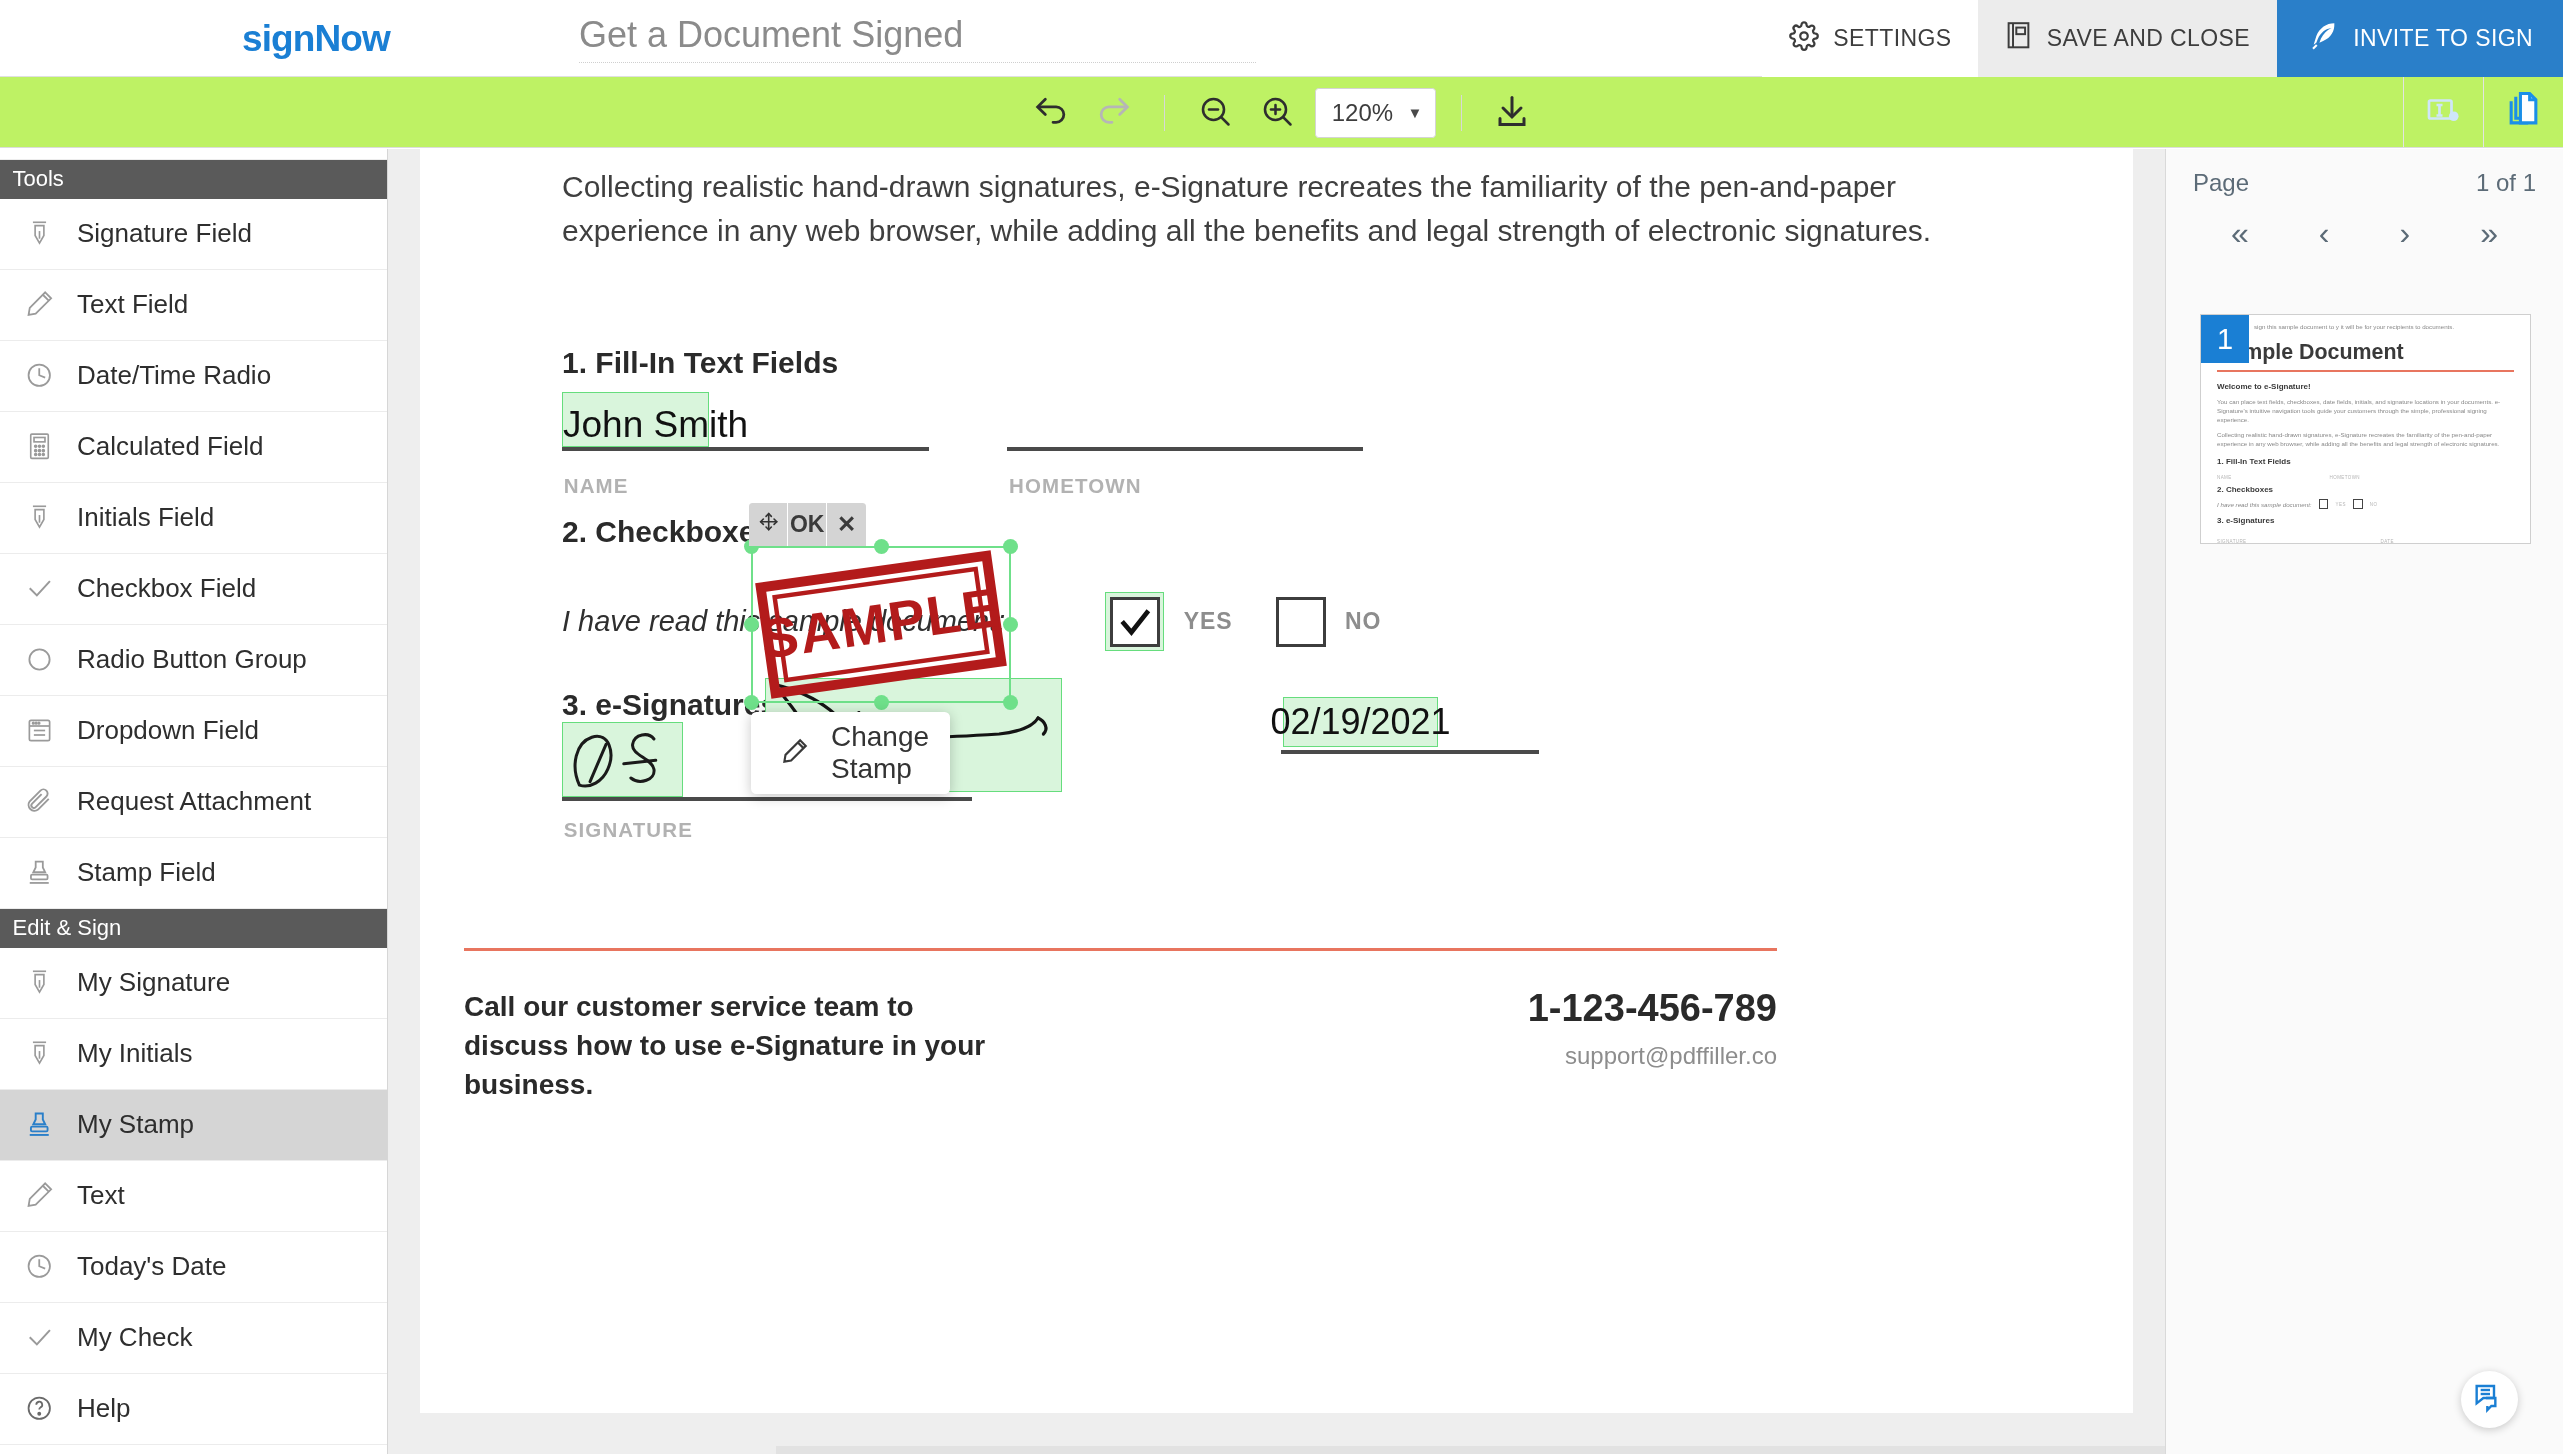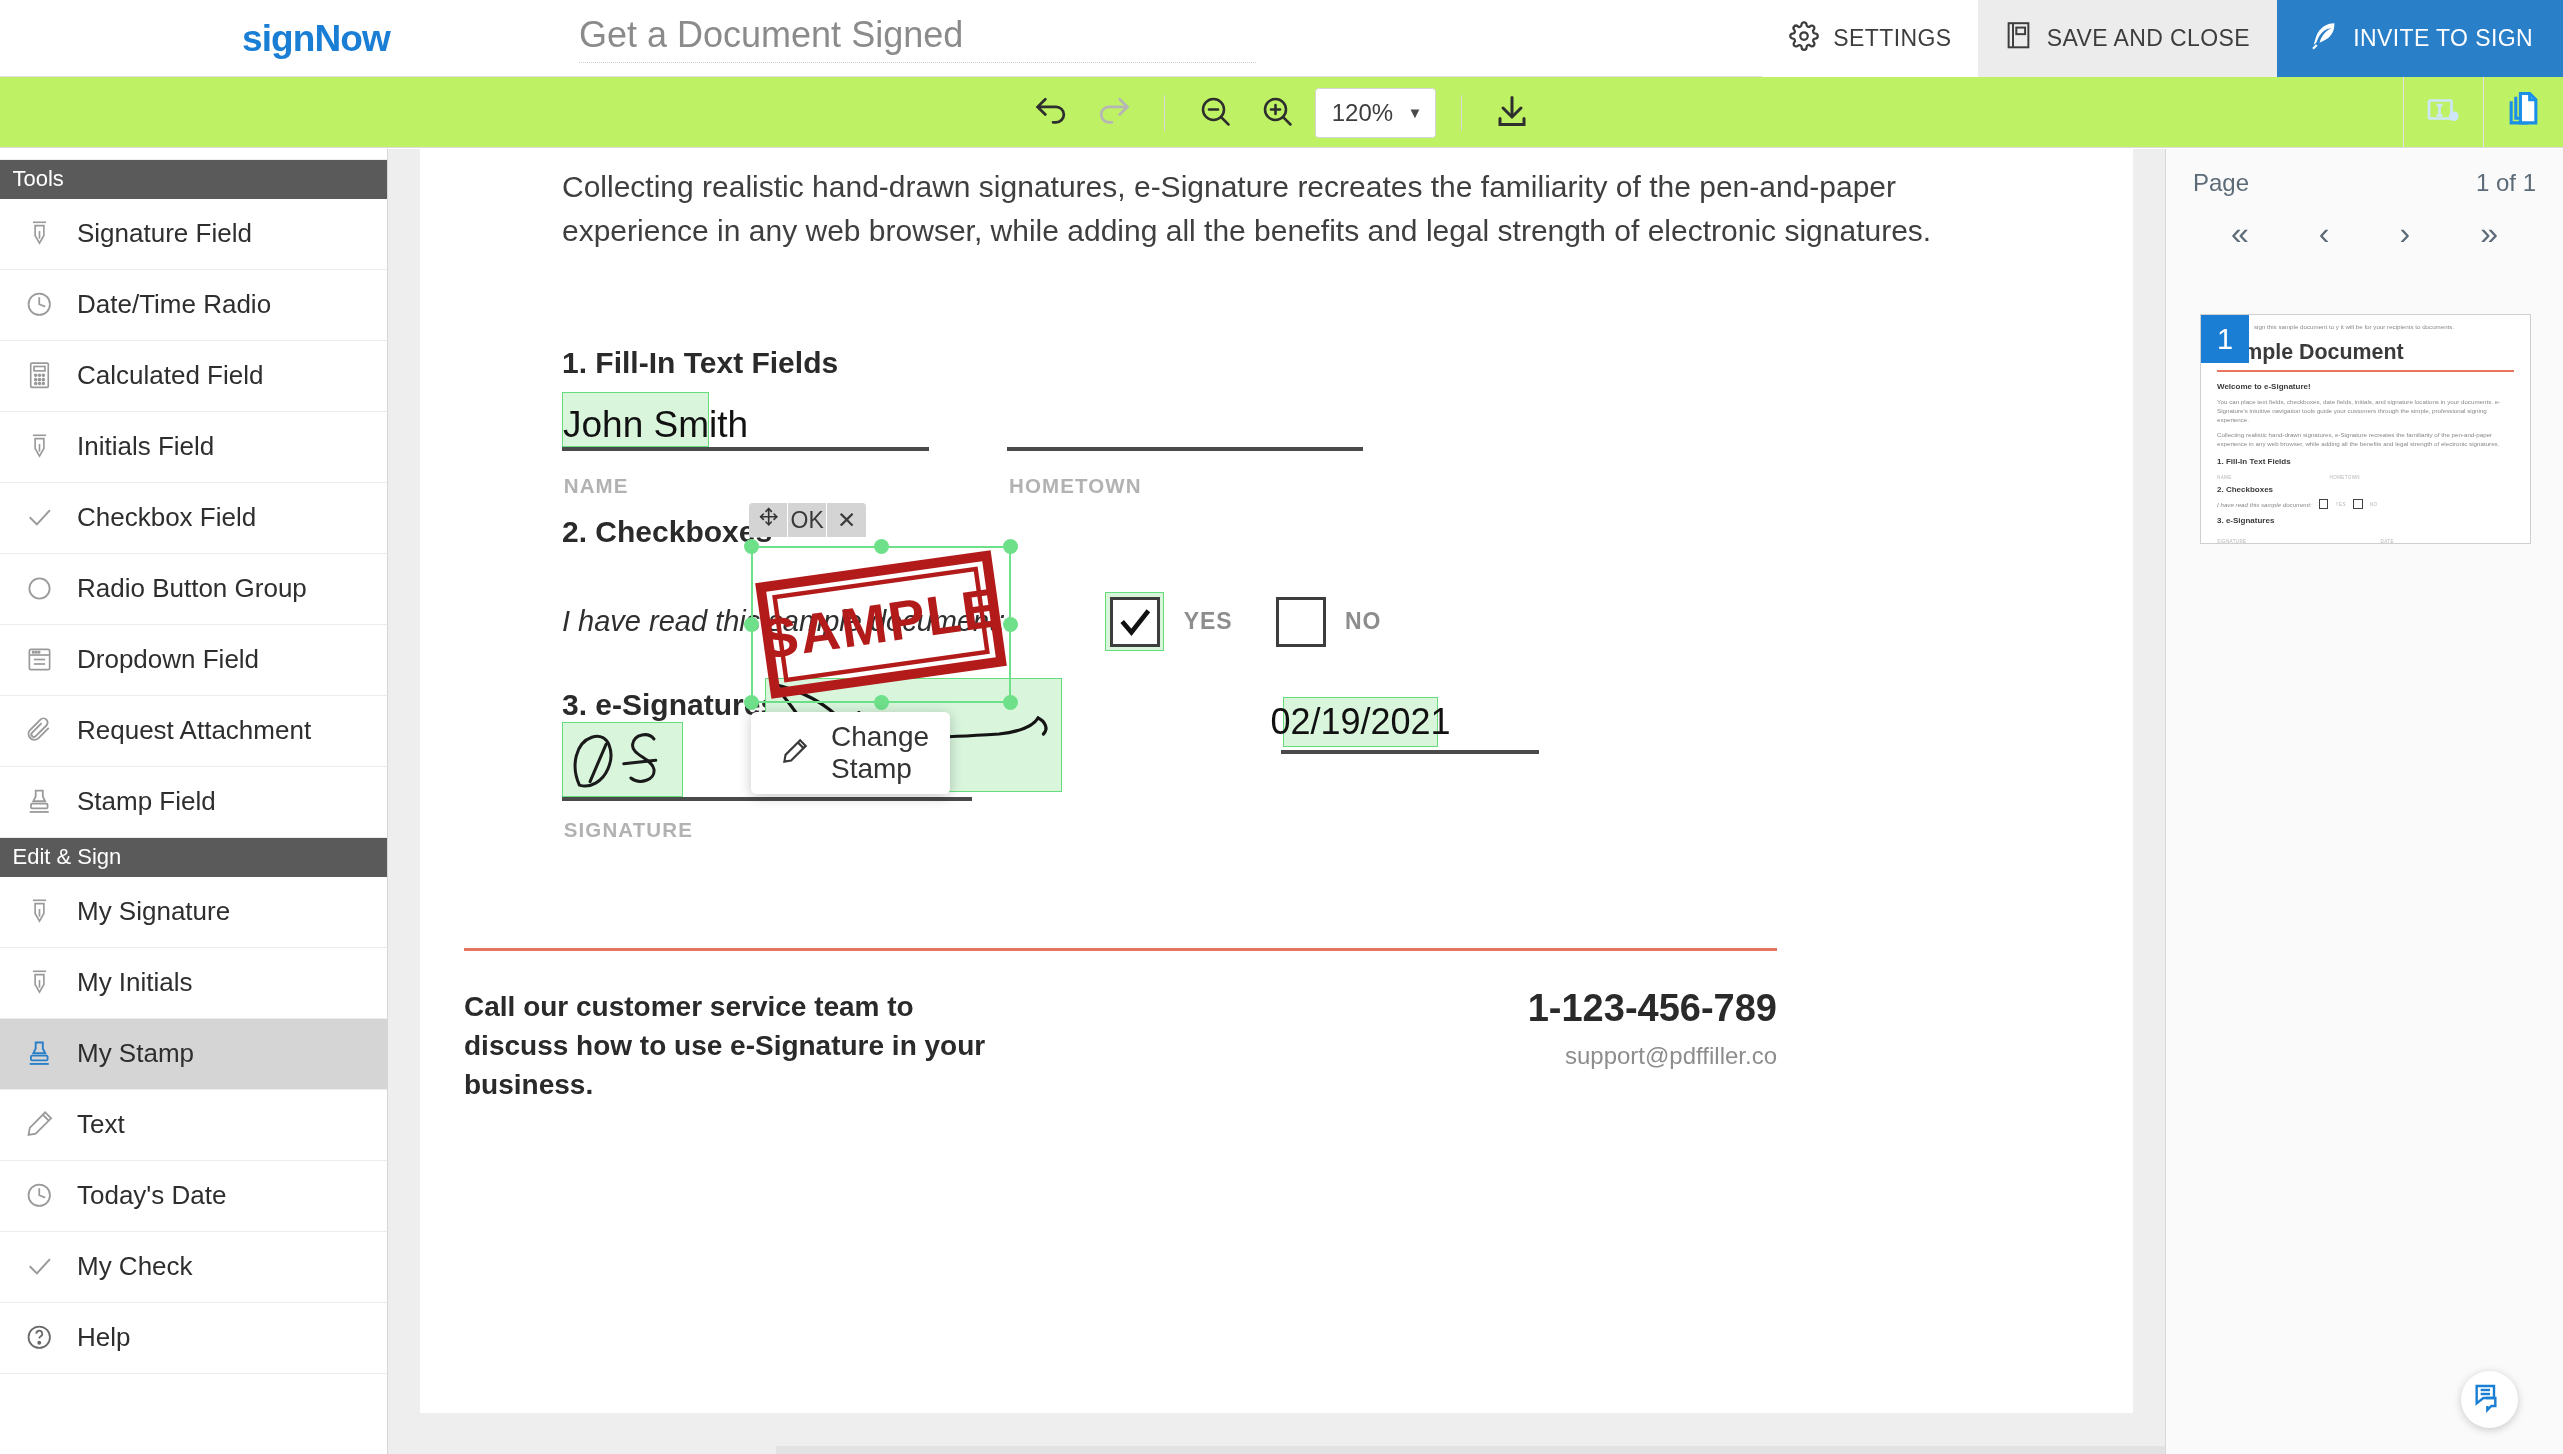--- a/index.html
+++ b/index.html
@@ -150,24 +150,24 @@
   }
   .handle {
     position: absolute; width: 15px; height: 15px; border-radius: 50%;
     background: #6fe08a;
   }
   .stamp-toolbar {
     position: absolute; display: flex; align-items: stretch;
     background: transparent; border-radius: 3.6px 3.6px 0 0; overflow: hidden;
   }
   .stb {
-    background: #d4d4d4; height: 34px; min-width: 39px;
+    background: #d4d4d4; height: 43px; min-width: 39px;
     display: flex; align-items: center; justify-content: center;
     font-size: 23px; color: #3a3a3a; cursor: pointer;
-    border-right: 1.8px solid #fff; font-weight: normal;
+    border-right: 1.8px solid #fff; font-weight: bold;
   }
   .stb:last-child { border-right: none; }
   .popup {
     position: absolute; background: #ffffff; border-radius: 5.3px;
     box-shadow: 0 2.7px 12.5px rgba(0,0,0,.22);
     display: flex; align-items: center; gap: 23px;
     padding: 0 30px; height: 82px; cursor: pointer;
   }
   .popup-lbl { font-size: 28px; color: #333; }
 
@@ -350,20 +350,29 @@
     <span class="sb-ico">
       <svg width="27" height="28.5" viewBox="0 0 24 26" fill="none" stroke="#9a9a9a" stroke-width="1.5">
         <line x1="6" y1="3" x2="18" y2="3"></line>
           <path d="M8 6h8v9l-4 7-4-7z"></path>
           <line x1="12" y1="11" x2="12" y2="18"></line>
       </svg>
     </span>
     <span>Signature Field</span>
   </div>
 
+  <div class="sb-item">
+    <span class="sb-ico">
+      <svg width="28.5" height="28.5" viewBox="0 0 24 24" fill="none" stroke="#9a9a9a" stroke-width="1.5">
+        <path d="M17 2l5 5-13 13-6 1 1-6z"></path>
+          <line x1="15" y1="4" x2="20" y2="9"></line>
+      </svg>
+    </span>
+    <span>Text Field</span>
+  </div>
 
   <div class="sb-item">
     <span class="sb-ico">
       <svg width="28.5" height="28.5" viewBox="0 0 24 24" fill="none" stroke="#9a9a9a" stroke-width="1.5">
         <circle cx="12" cy="12" r="9"></circle>
           <polyline points="12,6 12,12 17,14"></polyline>
       </svg>
     </span>
     <span>Date/Time Radio</span>
   </div>

